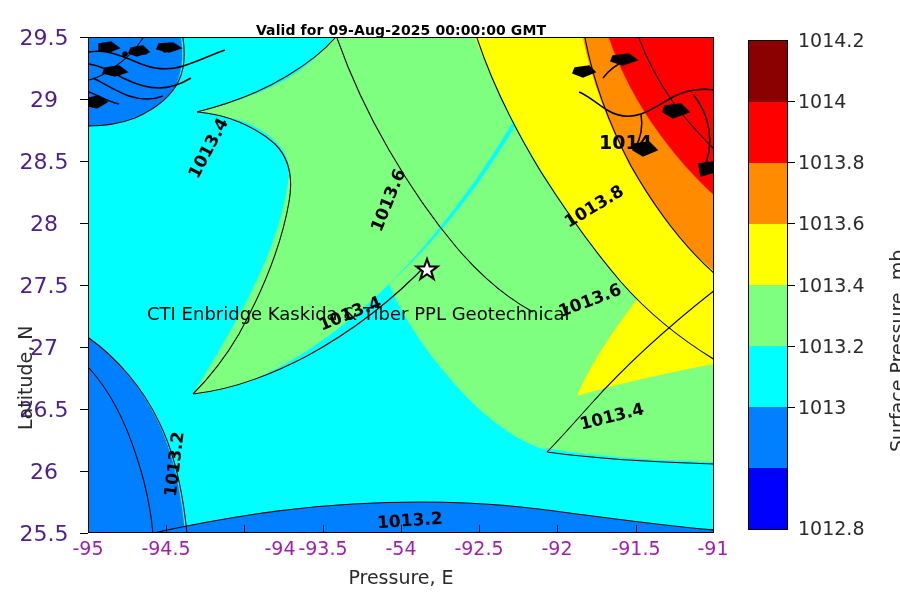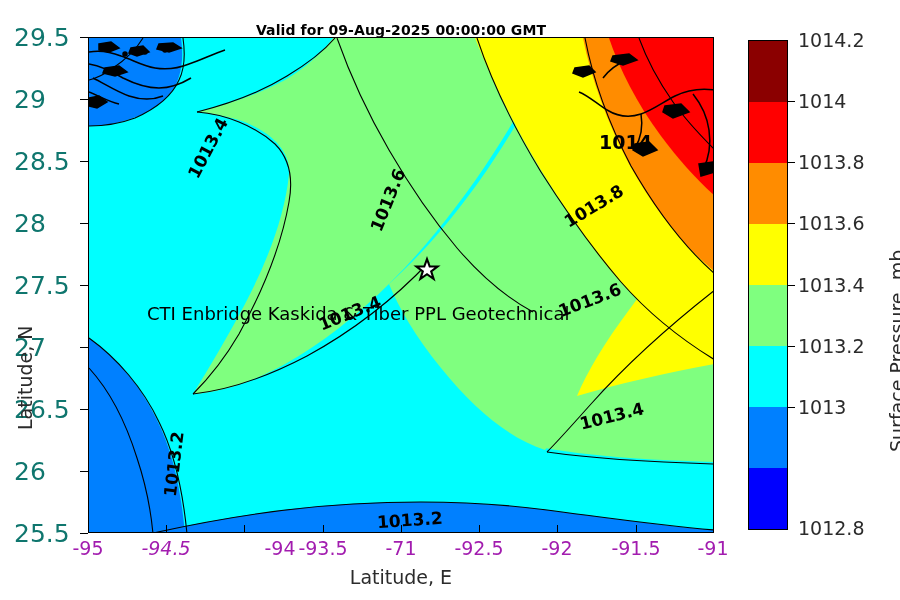--- a/index.html
+++ b/index.html
@@ -22,21 +22,21 @@
     position:absolute;left:88px;top:37px;width:626px;height:496px;
     border:1.4px solid #000;box-sizing:border-box;overflow:hidden;
     background:#00FFFF;
   }
   .plot svg{position:absolute;left:0;top:0;}
 
   
   .tick{position:absolute;background:#000;}
   .xtl{position:absolute;font-size:19px;color:#a21caf;text-align:center;
        transform:translateX(-50%);white-space:nowrap;}
-  .ytl{position:absolute;font-size:25px;color:#0f766e;text-align:left;
+  .ytl{position:absolute;font-size:22px;color:#4c1d95;text-align:center;
        transform:translateY(-50%);white-space:nowrap;}
 
   .xlabel{
     position:absolute;left:88px;top:566px;width:626px;text-align:center;
     font-size:19px;color:#2b2b2b;
   }
   .ylabel{
     position:absolute;font-size:19px;color:#2b2b2b;white-space:nowrap;
     transform-origin:0 0;transform:rotate(-90deg);
     left:14px;top:430px;
@@ -204,24 +204,24 @@
   <div class="tick" style="left:166px;top:525px;width:1.4px;height:8px;"></div>
   <div class="tick" style="left:244px;top:525px;width:1.4px;height:8px;"></div>
   <div class="tick" style="left:323px;top:525px;width:1.4px;height:8px;"></div>
   <div class="tick" style="left:401px;top:525px;width:1.4px;height:8px;"></div>
   <div class="tick" style="left:479px;top:525px;width:1.4px;height:8px;"></div>
   <div class="tick" style="left:557px;top:525px;width:1.4px;height:8px;"></div>
   <div class="tick" style="left:636px;top:525px;width:1.4px;height:8px;"></div>
   <div class="tick" style="left:713px;top:525px;width:1.4px;height:8px;"></div>
 
   <div class="xtl" style="left:88px;top:537px;">-95</div>
-  <div class="xtl" style="left:166px;top:537px;font-style:italic;">-94.5</div>
+  <div class="xtl" style="left:166px;top:537px;">-94.5</div>
   <div class="xtl" style="left:244px;top:537px;margin-left:36px;">-94</div>
   <div class="xtl" style="left:323px;top:537px;">-93.5</div>
-  <div class="xtl" style="left:401px;top:537px;">-71</div>
+  <div class="xtl" style="left:401px;top:537px;">-54</div>
   <div class="xtl" style="left:479px;top:537px;">-92.5</div>
   <div class="xtl" style="left:557px;top:537px;">-92</div>
   <div class="xtl" style="left:636px;top:537px;">-91.5</div>
   <div class="xtl" style="left:713px;top:537px;">-91</div>
 
   <div class="tick" style="left:80px;top:533px;width:8px;height:1.4px;"></div>
   <div class="tick" style="left:80px;top:471px;width:8px;height:1.4px;"></div>
   <div class="tick" style="left:80px;top:409px;width:8px;height:1.4px;"></div>
   <div class="tick" style="left:80px;top:347px;width:8px;height:1.4px;"></div>
   <div class="tick" style="left:80px;top:285px;width:8px;height:1.4px;"></div>
@@ -233,21 +233,21 @@
   <div class="ytl" style="left:14px;top:533px;width:60px;">25.5</div>
   <div class="ytl" style="left:14px;top:471px;width:60px;">26</div>
   <div class="ytl" style="left:14px;top:409px;width:60px;">26.5</div>
   <div class="ytl" style="left:14px;top:347px;width:60px;">27</div>
   <div class="ytl" style="left:14px;top:285px;width:60px;">27.5</div>
   <div class="ytl" style="left:14px;top:223px;width:60px;">28</div>
   <div class="ytl" style="left:14px;top:161px;width:60px;">28.5</div>
   <div class="ytl" style="left:14px;top:99px;width:60px;">29</div>
   <div class="ytl" style="left:14px;top:37px;width:60px;">29.5</div>
 
-  <div class="xlabel">Latitude, E</div>
+  <div class="xlabel">Pressure, E</div>
   <div class="ylabel">Latitude, N</div>
 
   <div class="cbar">
     <div class="band" style="height:12.5%;background:#8B0000;"></div>
     <div class="band" style="height:12.5%;background:#FF0000;"></div>
     <div class="band" style="height:12.5%;background:#FF8C00;"></div>
     <div class="band" style="height:12.5%;background:#FFFF00;"></div>
     <div class="band" style="height:12.5%;background:#7FFF7F;"></div>
     <div class="band" style="height:12.5%;background:#00FFFF;"></div>
     <div class="band" style="height:12.5%;background:#0080FF;"></div>

